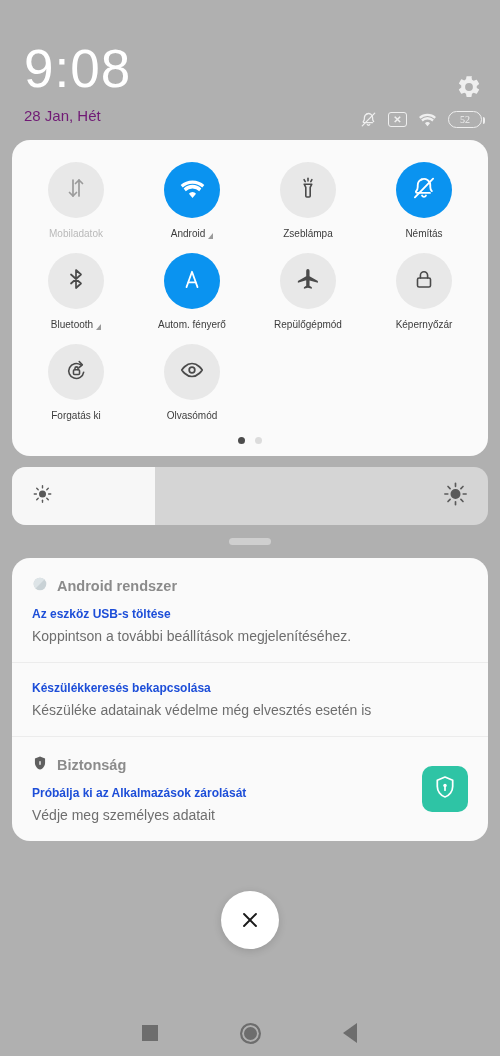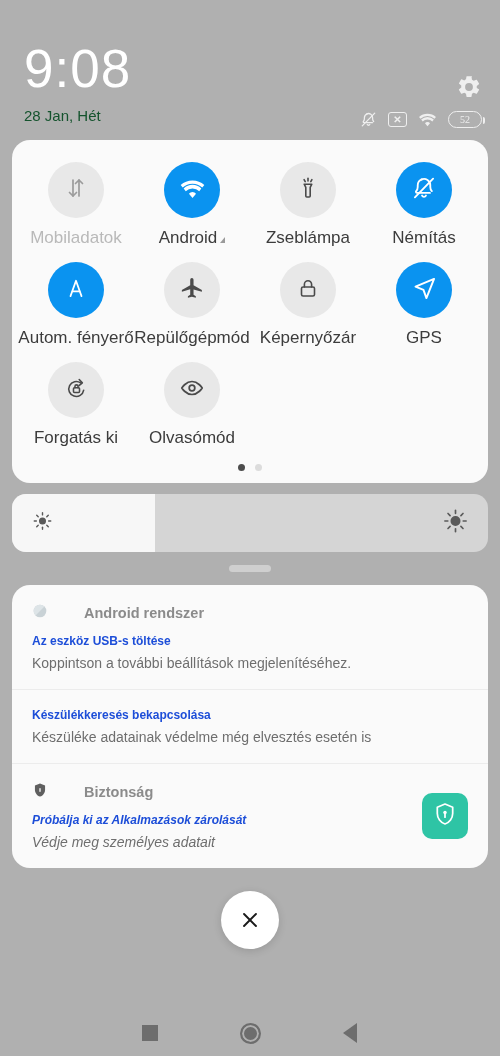--- a/index.html
+++ b/index.html
@@ -22,21 +22,21 @@
   .clock {
     font-size:53px;
     font-weight:300;
     color:#ffffff;
     line-height:0.95;
     letter-spacing:1px;
   }
   .date {
     margin-top:13px;
     font-size:15px;
-    color:#14532d;
+    color:#701a75;
     font-weight:400;
   }
   .gear-wrap {
     position:absolute;
     top:74px; right:18px;
     width:26px; height:26px;
     cursor:pointer;
   }
   .status-icons {
     position:absolute;
@@ -93,21 +93,21 @@
     width:56px; height:56px;
     border-radius:50%;
     background:#e8e8e8;
     display:flex;
     align-items:center;
     justify-content:center;
   }
   .tile.on .tile-circle { background:#0a93f0; }
   .tile-label {
     margin-top:10px;
-    font-size:17px;
+    font-size:10px;
     color:#3c3c3c;
     text-align:center;
     white-space:nowrap;
     display:flex;
     align-items:center;
     gap:3px;
   }
   .tile.dim .tile-label { color:#b9b9b9; }
   .caret {
     width:0;height:0;
@@ -171,21 +171,20 @@
   }
   .notif + .notif { border-top:1px solid #ececec; }
   .notif-app {
     display:flex; align-items:center; gap:9px;
     margin-bottom:11px;
   }
   .notif-app-name {
     font-size:14.5px;
     font-weight:700;
     color:#8b8b8b;
-    margin-left:27px;
   }
   .notif-title {
     font-size:12px;
     font-weight:700;
     color:#1d4ed8;
     margin-bottom:6px;
   }
   .notif-body {
     font-size:14px;
     color:#6e6e6e;
@@ -194,21 +193,21 @@
   .notif-badge {
     position:absolute;
     right:20px; top:50%;
     transform:translateY(-50%);
     width:46px; height:46px;
     border-radius:10px;
     background:#2ec4a5;
     display:flex; align-items:center; justify-content:center;
   }
   .notif.has-badge .notif-title,
-  .notif.has-badge .notif-body { padding-right:56px;font-style:italic; }
+  .notif.has-badge .notif-body { padding-right:56px; }
 
   
   .close-fab {
     position:absolute;
     left:50%; top:920px;
     transform:translate(-50%,-50%);
     width:58px; height:58px;
     border-radius:50%;
     background:#ffffff;
     display:flex; align-items:center; justify-content:center;
@@ -337,20 +336,33 @@
             <line x1="3.6" y1="20.6" x2="20.4" y2="3.4"></line>
           </svg>
         </span>
       </div>
       <div class="tile-label">
           <span>Némítás</span>
         </div>
     </div>
 
 
+    <div class="tile">
+      <div class="tile-circle">
+        <span>
+          <svg width="24" height="24" viewBox="0 0 24 24" fill="none" stroke="#4a4a4a" stroke-width="1.7" stroke-linecap="round" stroke-linejoin="round">
+            <polyline points="7,7.5 17,16.5 12,21 12,3 17,7.5 7,16.5"></polyline>
+          </svg>
+        </span>
+      </div>
+      <div class="tile-label">
+        <span>Bluetooth</span>
+        <i class="caret"></i>
+      </div>
+    </div>
 
     <div class="tile on">
       <div class="tile-circle">
         <span>
           <svg width="30" height="30" viewBox="0 0 24 24" fill="none" stroke="#ffffff" stroke-width="1.4" stroke-linecap="round" stroke-linejoin="round">
             <path d="M7.6 18.5 12 6.2l4.4 12.3"></path>
             <line x1="9.2" y1="14.6" x2="14.8" y2="14.6"></line>
           </svg>
         </span>
       </div>
@@ -379,32 +391,20 @@
             <rect x="5.5" y="11" width="13" height="9" rx="1.6"></rect>
             <path d="M8.4 11V8.3a3.6 3.6 0 0 1 7.2 0V11"></path>
           </svg>
         </span>
       </div>
       <div class="tile-label">
           <span>Képernyőzár</span>
         </div>
     </div>
 
-    <div class="tile on">
-      <div class="tile-circle">
-        <span>
-          <svg width="27" height="27" viewBox="0 0 24 24" fill="none" stroke="#ffffff" stroke-width="1.7" stroke-linejoin="round">
-            <path d="M20.5 3.5 4 10.4l7.1 2.8 2.6 7.3z"></path>
-          </svg>
-        </span>
-      </div>
-      <div class="tile-label">
-          <span>GPS</span>
-        </div>
-    </div>
 
     <div class="tile">
       <div class="tile-circle">
         <span>
           <svg width="25" height="25" viewBox="0 0 24 24" fill="none" stroke="#4a4a4a" stroke-width="1.5" stroke-linecap="round" stroke-linejoin="round">
             <path d="M18.9 13.6A7.2 7.2 0 1 1 16 6.6"></path>
             <polyline points="14.6,3.4 17.6,6.6 14.4,9.3"></polyline>
             <rect x="9.1" y="11.3" width="5.8" height="4.6" rx="1"></rect>
             <path d="M10.5 11.3v-1.3a1.5 1.5 0 0 1 3 0v1.3"></path>
           </svg>

